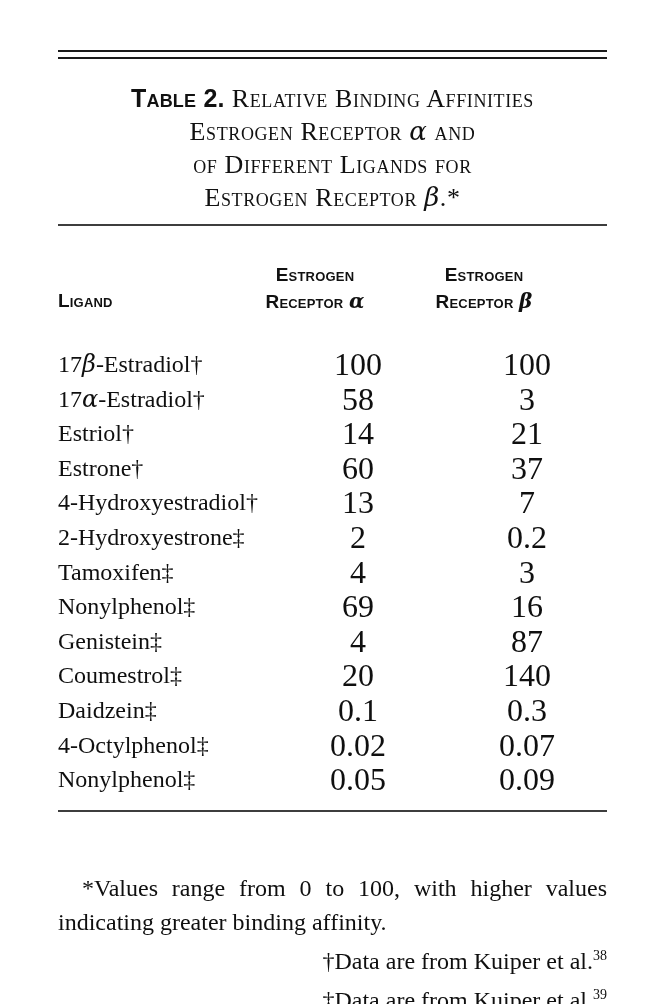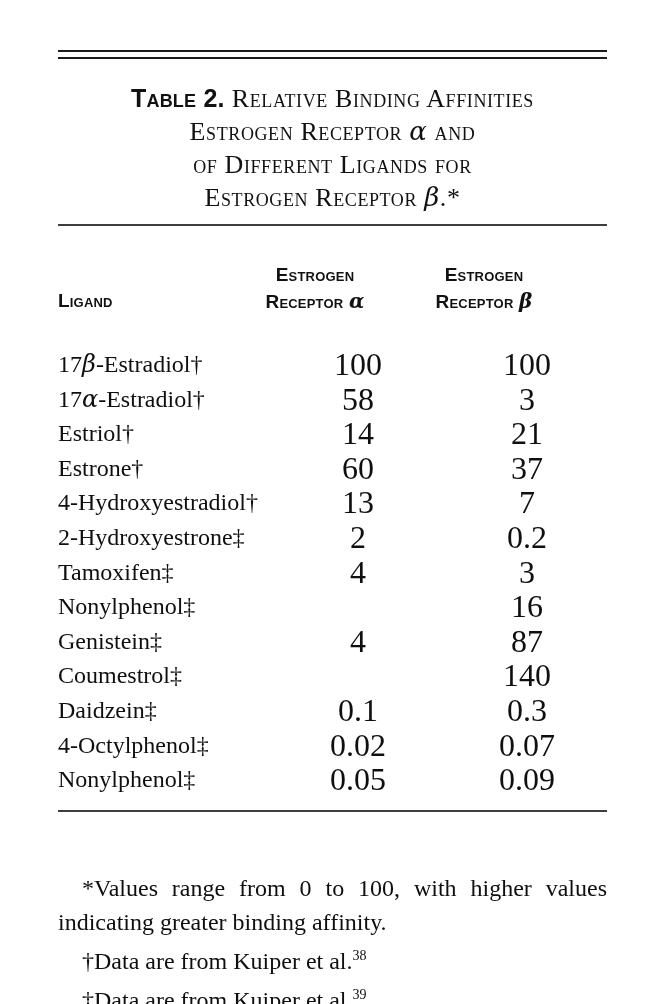--- a/index.html
+++ b/index.html
@@ -100,20 +100,21 @@
   .footnotes {
     position: absolute;
     left: 58px; top: 824px; width: 549px;
     font-size: 24px;
     line-height: 34px;
     color: #0f0f0f;
   }
   .fn {
     margin: 0;
     text-indent: 24px;
+    text-align: right;
   }
   .fn.justified { text-align: justify; margin-top: 47px; }
   .fn + .fn { margin-top: 5px; }
   .fn sup {
     font-size: 14px;
     line-height: 0;
     vertical-align: super;
   }
 </style>
 </head>
@@ -142,23 +143,23 @@
 </div>
 
 <div class="rows">
     <div class="trow"><span class="lig">17<i class="gk">β</i>-Estradiol†</span><span class="val val-a">100</span><span class="val val-b">100</span></div>
     <div class="trow"><span class="lig">17<i class="gk">α</i>-Estradiol†</span><span class="val val-a">58</span><span class="val val-b">3</span></div>
     <div class="trow"><span class="lig">Estriol†</span><span class="val val-a">14</span><span class="val val-b">21</span></div>
     <div class="trow"><span class="lig">Estrone†</span><span class="val val-a">60</span><span class="val val-b">37</span></div>
     <div class="trow"><span class="lig">4-Hydroxyestradiol†</span><span class="val val-a">13</span><span class="val val-b">7</span></div>
     <div class="trow"><span class="lig">2-Hydroxyestrone‡</span><span class="val val-a">2</span><span class="val val-b">0.2</span></div>
     <div class="trow"><span class="lig">Tamoxifen‡</span><span class="val val-a">4</span><span class="val val-b">3</span></div>
-    <div class="trow"><span class="lig">Nonylphenol‡</span><span class="val val-b">16</span></div>
+    <div class="trow"><span class="lig">Nonylphenol‡</span><span class="val val-a">69</span><span class="val val-b">16</span></div>
     <div class="trow"><span class="lig">Genistein‡</span><span class="val val-a">4</span><span class="val val-b">87</span></div>
-    <div class="trow"><span class="lig">Coumestrol‡</span><span class="val val-b">140</span></div>
+    <div class="trow"><span class="lig">Coumestrol‡</span><span class="val val-a">20</span><span class="val val-b">140</span></div>
     <div class="trow"><span class="lig">Daidzein‡</span><span class="val val-a">0.1</span><span class="val val-b">0.3</span></div>
     <div class="trow"><span class="lig">4-Octylphenol‡</span><span class="val val-a">0.02</span><span class="val val-b">0.07</span></div>
     <div class="trow"><span class="lig">Nonylphenol‡</span><span class="val val-a">0.05</span><span class="val val-b">0.09</span></div>
   </div>
 
 <div class="footnotes">
   <p class="fn justified"><span>*</span><span>Values range from 0 to 100, with higher values indicating greater binding affinity.</span></p>
   <p class="fn"><span>†</span><span>Data are from Kuiper et al.</span><sup>38</sup></p>
   <p class="fn"><span>‡</span><span>Data are from Kuiper et al.</span><sup>39</sup></p>
 </div>

